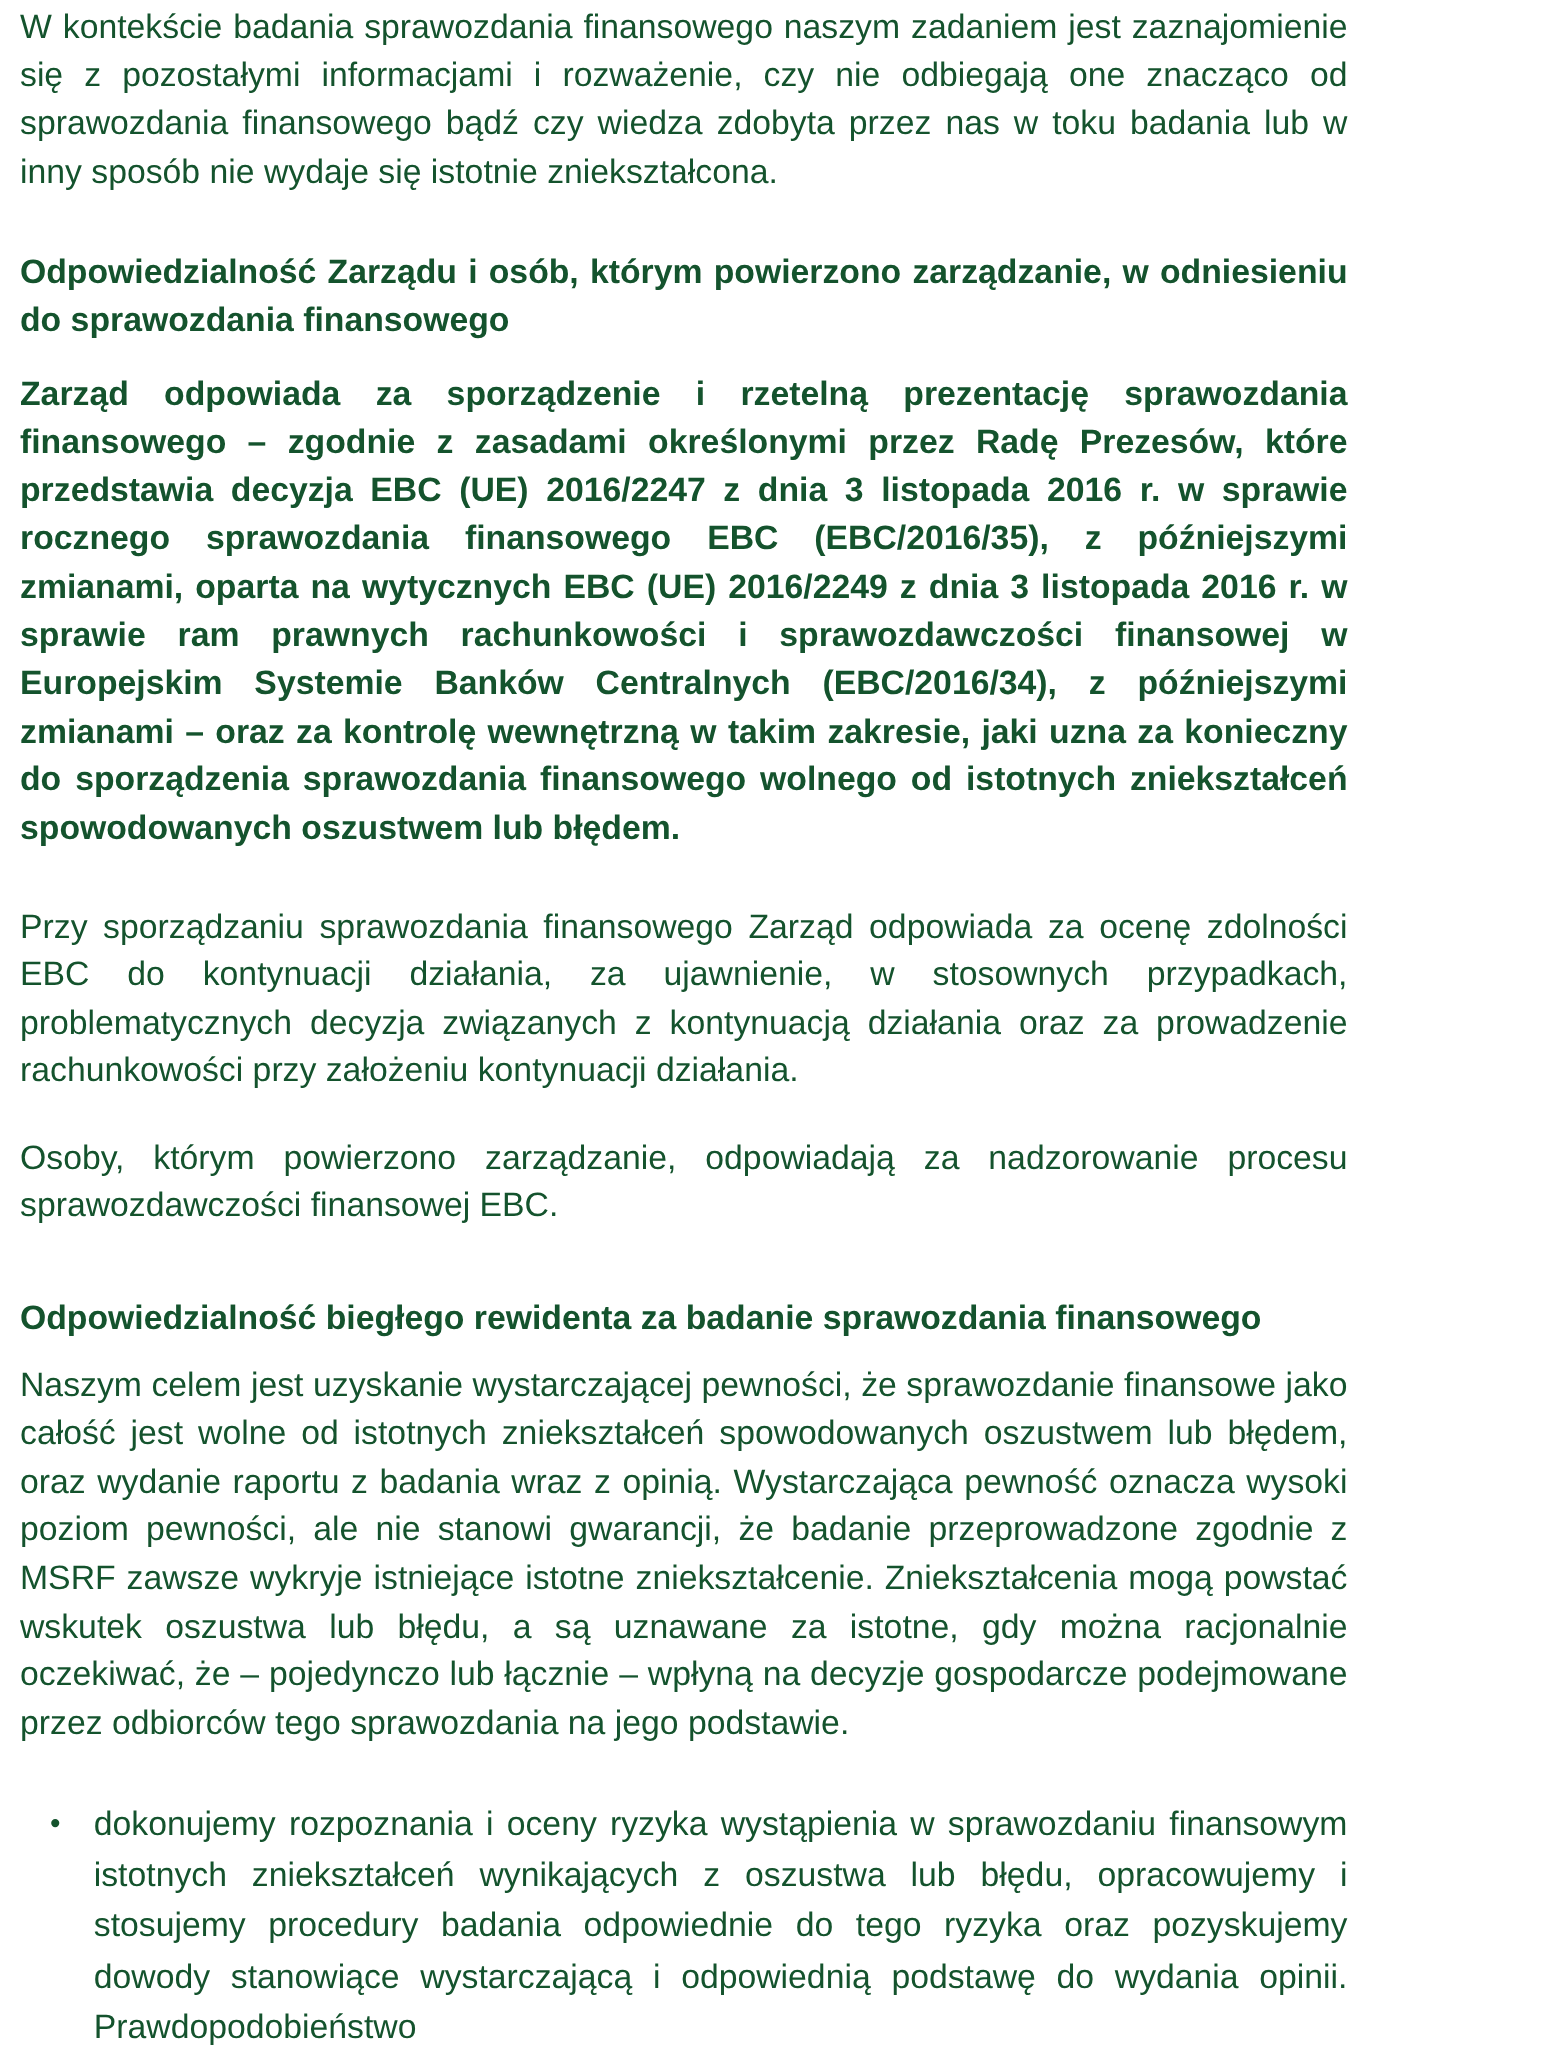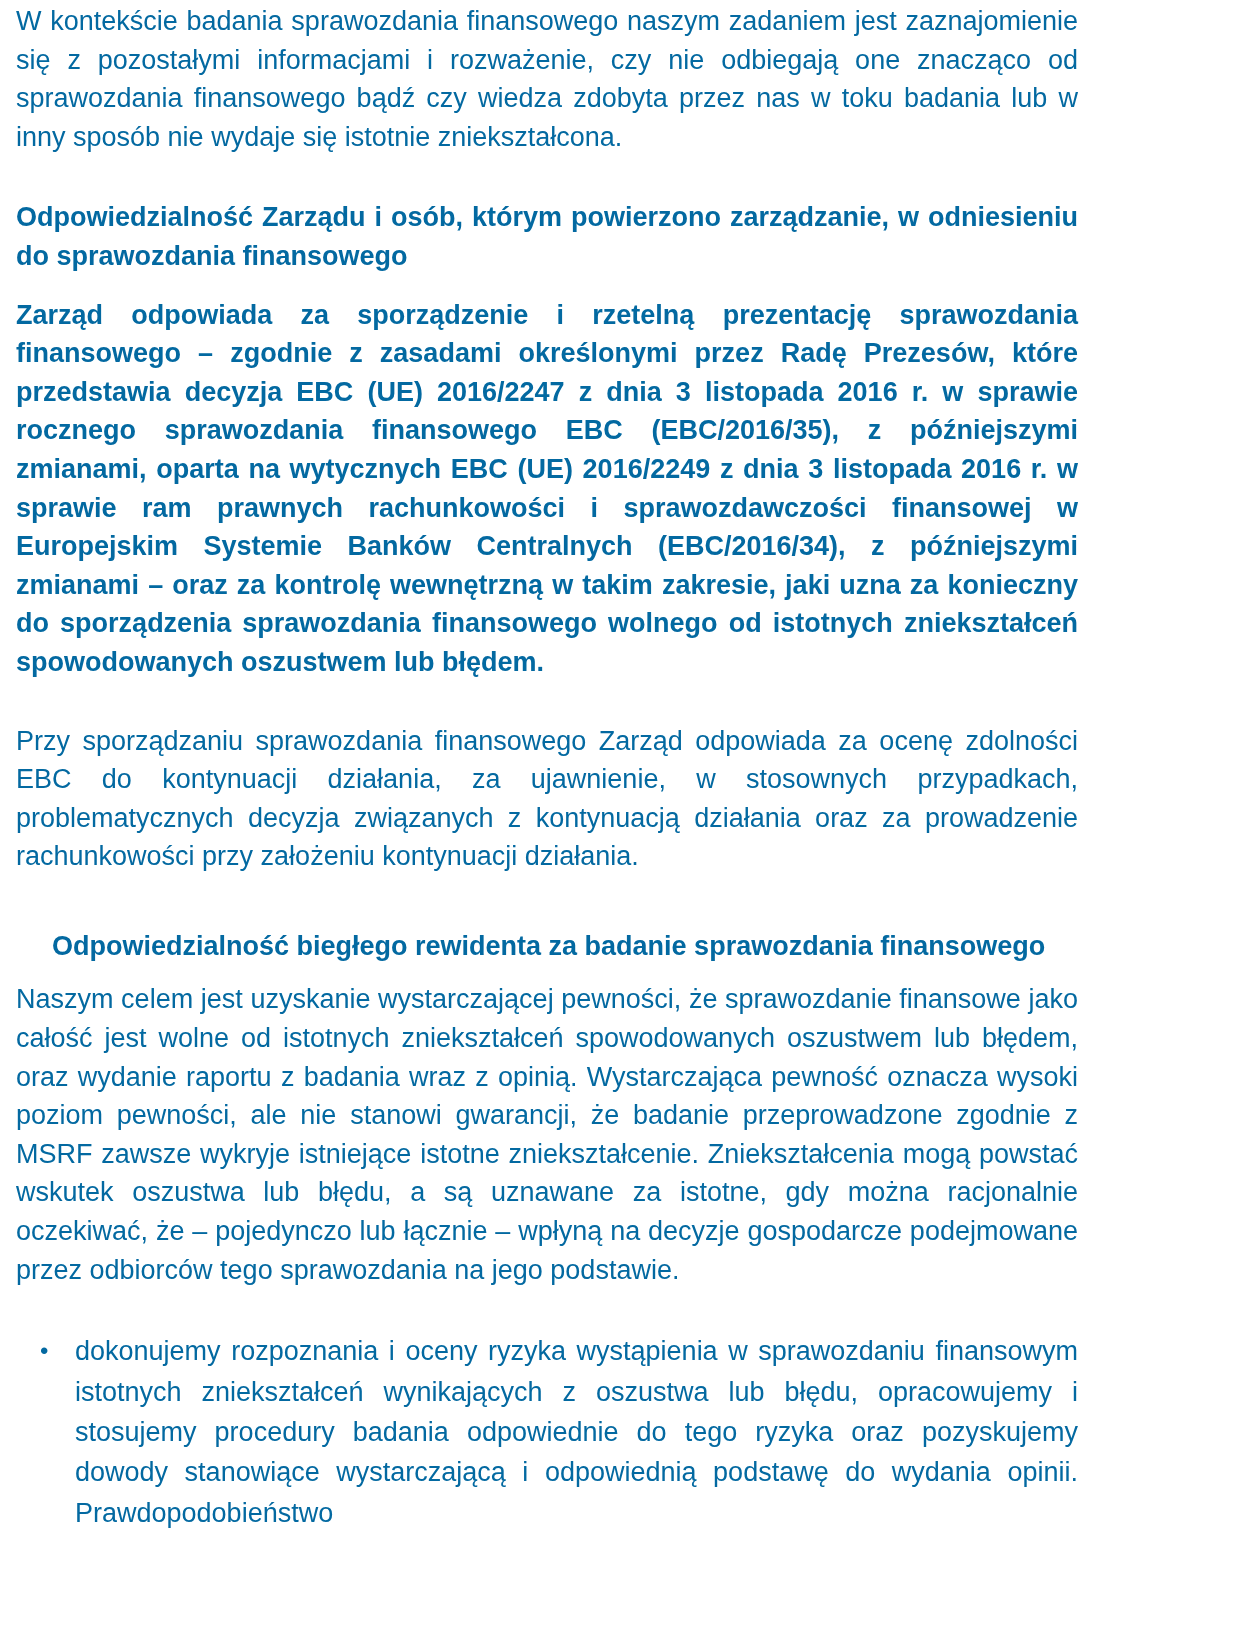--- a/index.html
+++ b/index.html
@@ -8,42 +8,42 @@
     background: #ffffff;
   }
   .page {
     position: relative;
     width: 1092px;
     height: 1645px;
     box-sizing: border-box;
     padding: 2px 14px 0 16px;
     overflow: hidden;
     background: #ffffff;
-    color: #0369a1;
+    color: #14532d;
     font-family: "Liberation Sans", "DejaVu Sans", sans-serif;
     font-size: 27px;
     line-height: 38.6px;
   }
   .para {
     margin: 0;
     text-align: justify;
     text-justify: inter-word;
   }
   .heading {
     margin: 0;
     font-weight: bold;
     text-align: justify;
     text-justify: inter-word;
   }
   .mt-p1      { margin-top: 0; }
   .mt-h1      { margin-top: 42px; }
   .mt-after-h { margin-top: 20px; font-weight: bold; }
   .mt-gap     { margin-top: 40px; }
   .mt-gap2    { margin-top: 31px; }
-  .mt-h2      { margin-top: 51px; margin-left: 36px; }
+  .mt-h2      { margin-top: 51px; }
   .mt-p5      { margin-top: 15px; }
   .mt-bullet  { margin-top: 42px; }
   .bullet-row {
     display: flex;
     align-items: flex-start;
     line-height: 40.4px;
   }
   .bullet-marker {
     flex: 0 0 59px;
     box-sizing: border-box;
@@ -62,20 +62,21 @@
 <div class="page">
 
   <p class="para mt-p1">W kontekście badania sprawozdania finansowego naszym zadaniem jest zaznajomienie się z pozostałymi informacjami i rozważenie, czy nie odbiegają one znacząco od sprawozdania finansowego bądź czy wiedza zdobyta przez nas w toku badania lub w inny sposób nie wydaje się istotnie zniekształcona.</p>
 
   <p class="heading mt-h1">Odpowiedzialność Zarządu i osób, którym powierzono zarządzanie, w odniesieniu do sprawozdania finansowego</p>
 
   <p class="para mt-after-h">Zarząd odpowiada za sporządzenie i rzetelną prezentację sprawozdania finansowego – zgodnie z zasadami określonymi przez Radę Prezesów, które przedstawia decyzja EBC (UE) 2016/2247 z dnia 3 listopada 2016 r. w sprawie rocznego sprawozdania finansowego EBC (EBC/2016/35), z późniejszymi zmianami, oparta na wytycznych EBC (UE) 2016/2249 z dnia 3 listopada 2016 r. w sprawie ram prawnych rachunkowości i sprawozdawczości finansowej w Europejskim Systemie Banków Centralnych (EBC/2016/34), z późniejszymi zmianami – oraz za kontrolę wewnętrzną w takim zakresie, jaki uzna za konieczny do sporządzenia sprawozdania finansowego wolnego od istotnych zniekształceń spowodowanych oszustwem lub błędem.</p>
 
   <p class="para mt-gap">Przy sporządzaniu sprawozdania finansowego Zarząd odpowiada za ocenę zdolności EBC do kontynuacji działania, za ujawnienie, w stosownych przypadkach, problematycznych decyzja związanych z kontynuacją działania oraz za prowadzenie rachunkowości przy założeniu kontynuacji działania.</p>
 
+  <p class="para mt-gap2">Osoby, którym powierzono zarządzanie, odpowiadają za nadzorowanie procesu sprawozdawczości finansowej EBC.</p>
 
   <p class="heading mt-h2">Odpowiedzialność biegłego rewidenta za badanie sprawozdania finansowego</p>
 
   <p class="para mt-p5">Naszym celem jest uzyskanie wystarczającej pewności, że sprawozdanie finansowe jako całość jest wolne od istotnych zniekształceń spowodowanych oszustwem lub błędem, oraz wydanie raportu z badania wraz z opinią. Wystarczająca pewność oznacza wysoki poziom pewności, ale nie stanowi gwarancji, że badanie przeprowadzone zgodnie z MSRF zawsze wykryje istniejące istotne zniekształcenie. Zniekształcenia mogą powstać wskutek oszustwa lub błędu, a są uznawane za istotne, gdy można racjonalnie oczekiwać, że – pojedynczo lub łącznie – wpłyną na decyzje gospodarcze podejmowane przez odbiorców tego sprawozdania na jego podstawie.</p>
 
 
   <div class="bullet-row mt-bullet">
     <span class="bullet-marker">•</span>
     <div class="bullet-text">dokonujemy rozpoznania i oceny ryzyka wystąpienia w sprawozdaniu finansowym istotnych zniekształceń wynikających z oszustwa lub błędu, opracowujemy i stosujemy procedury badania odpowiednie do tego ryzyka oraz pozyskujemy dowody stanowiące wystarczającą i odpowiednią podstawę do wydania opinii. Prawdopodobieństwo</div>
   </div>

